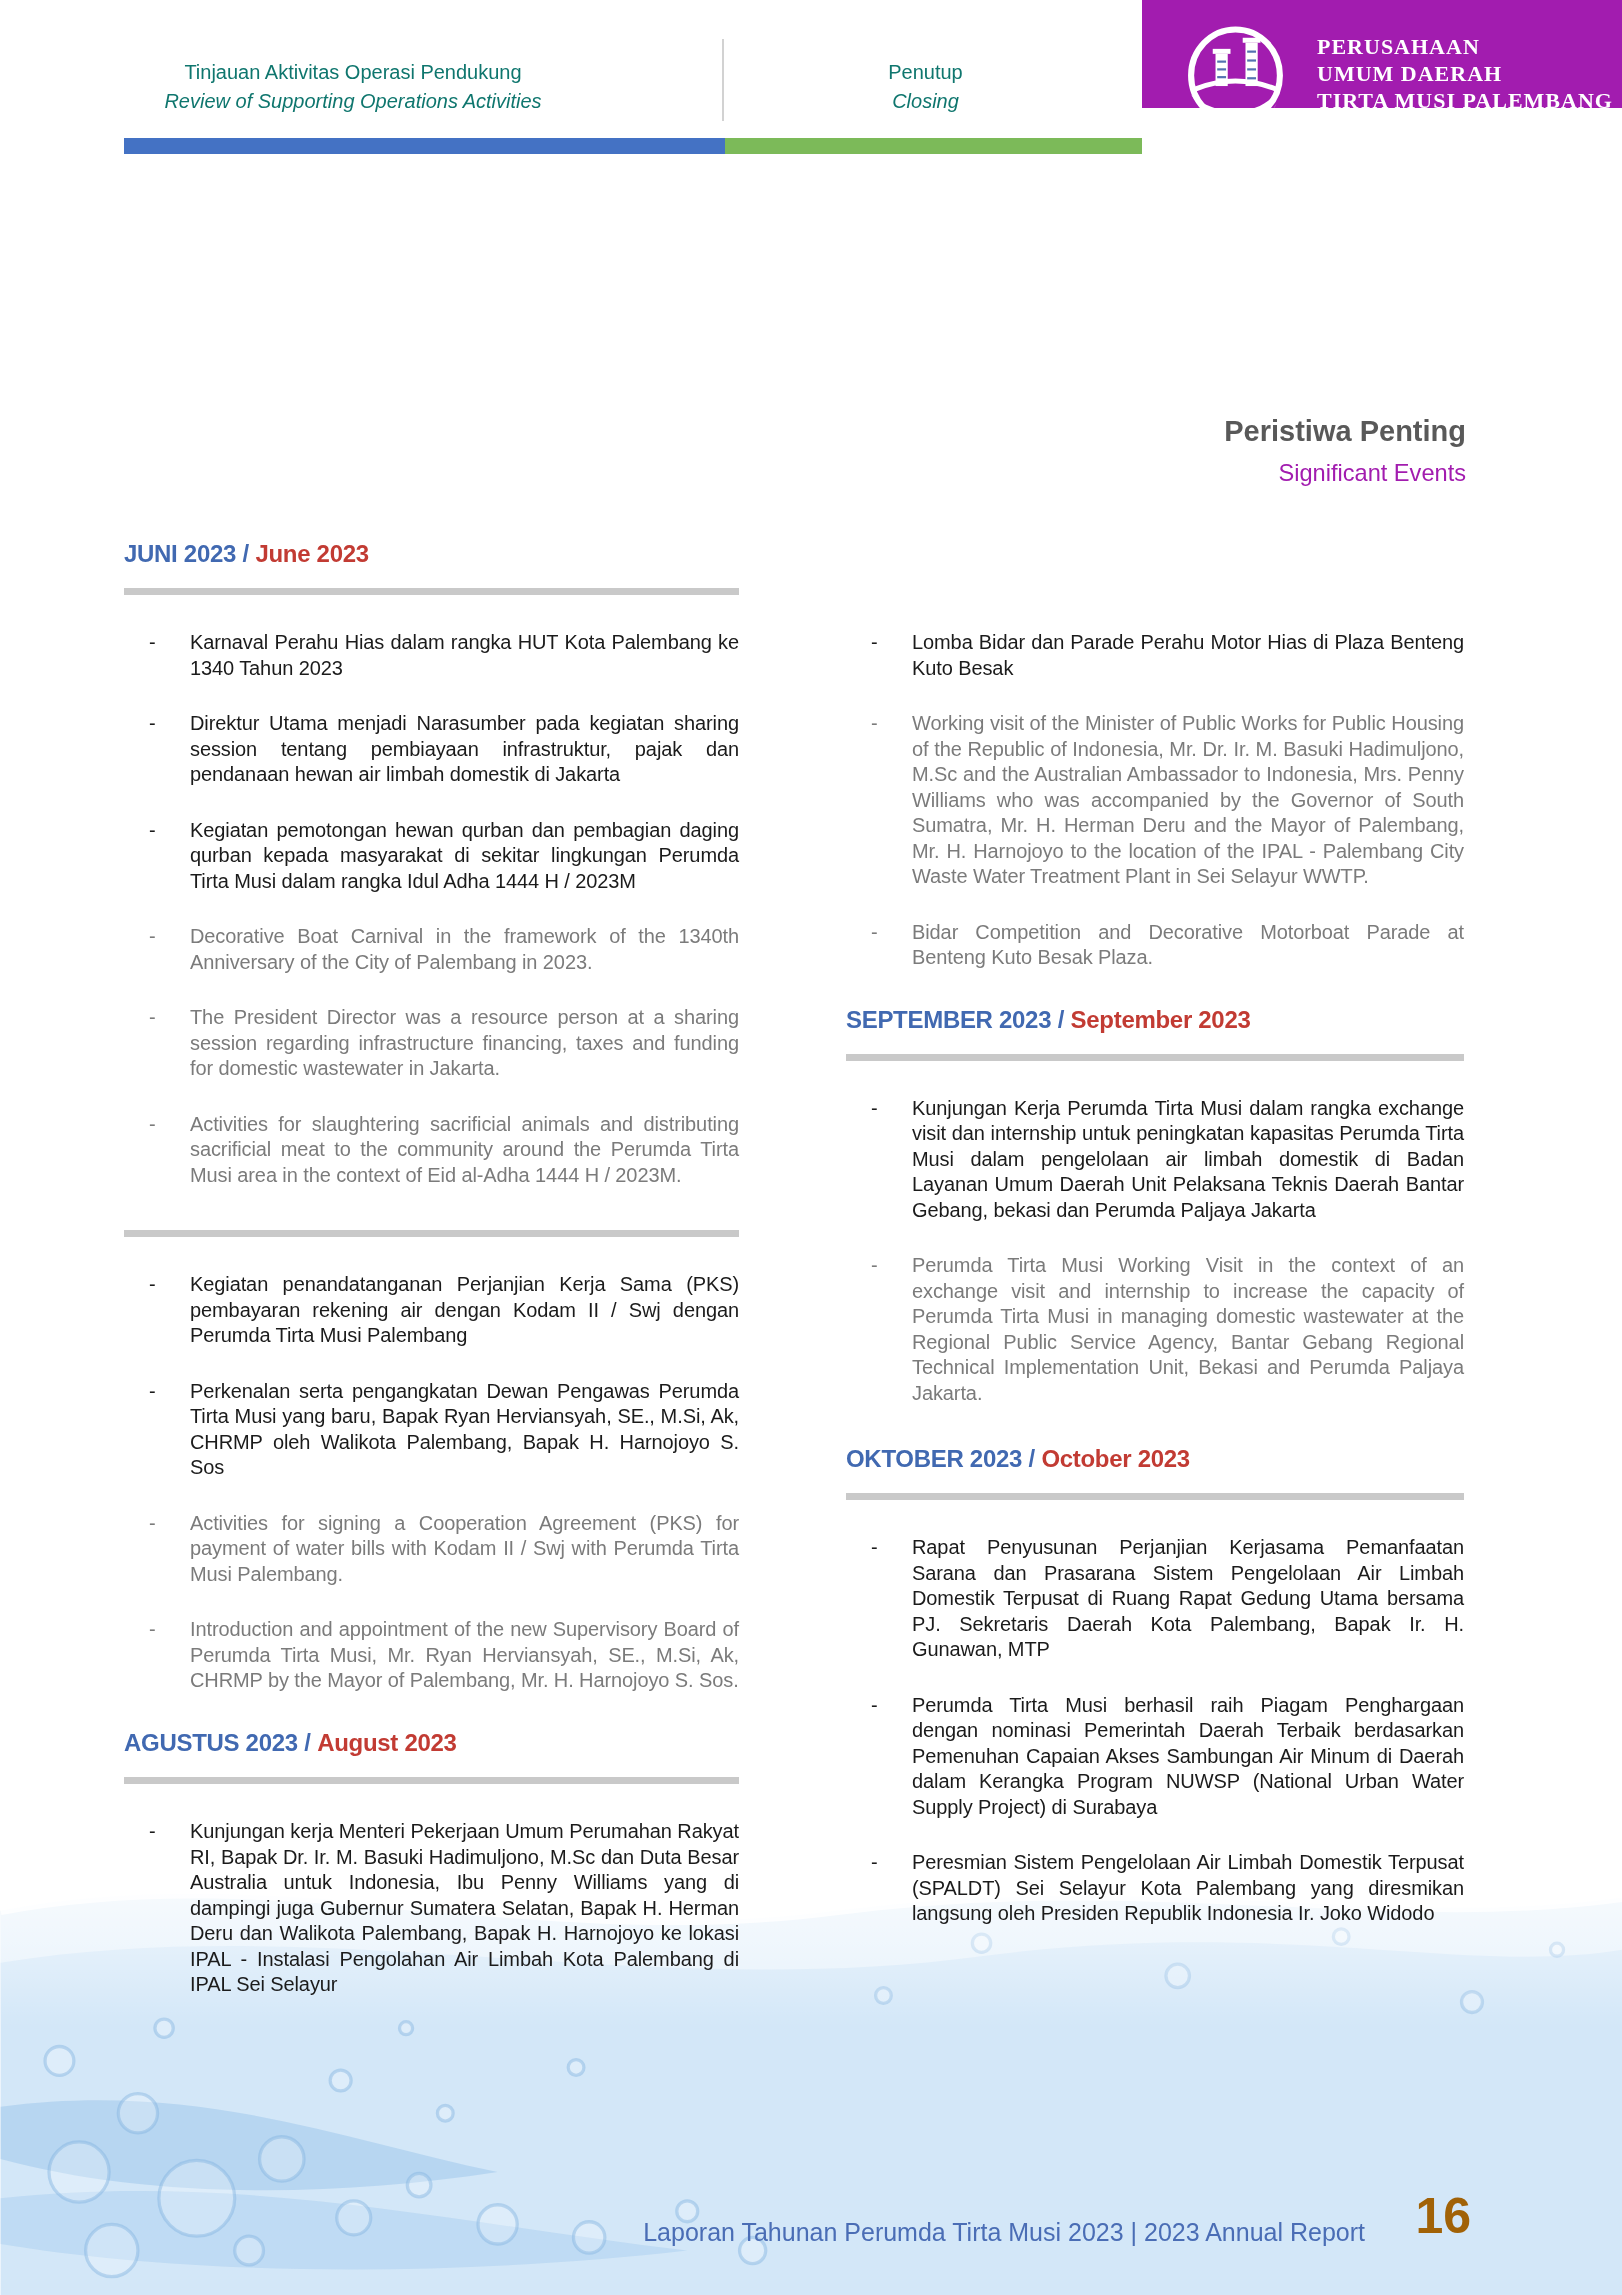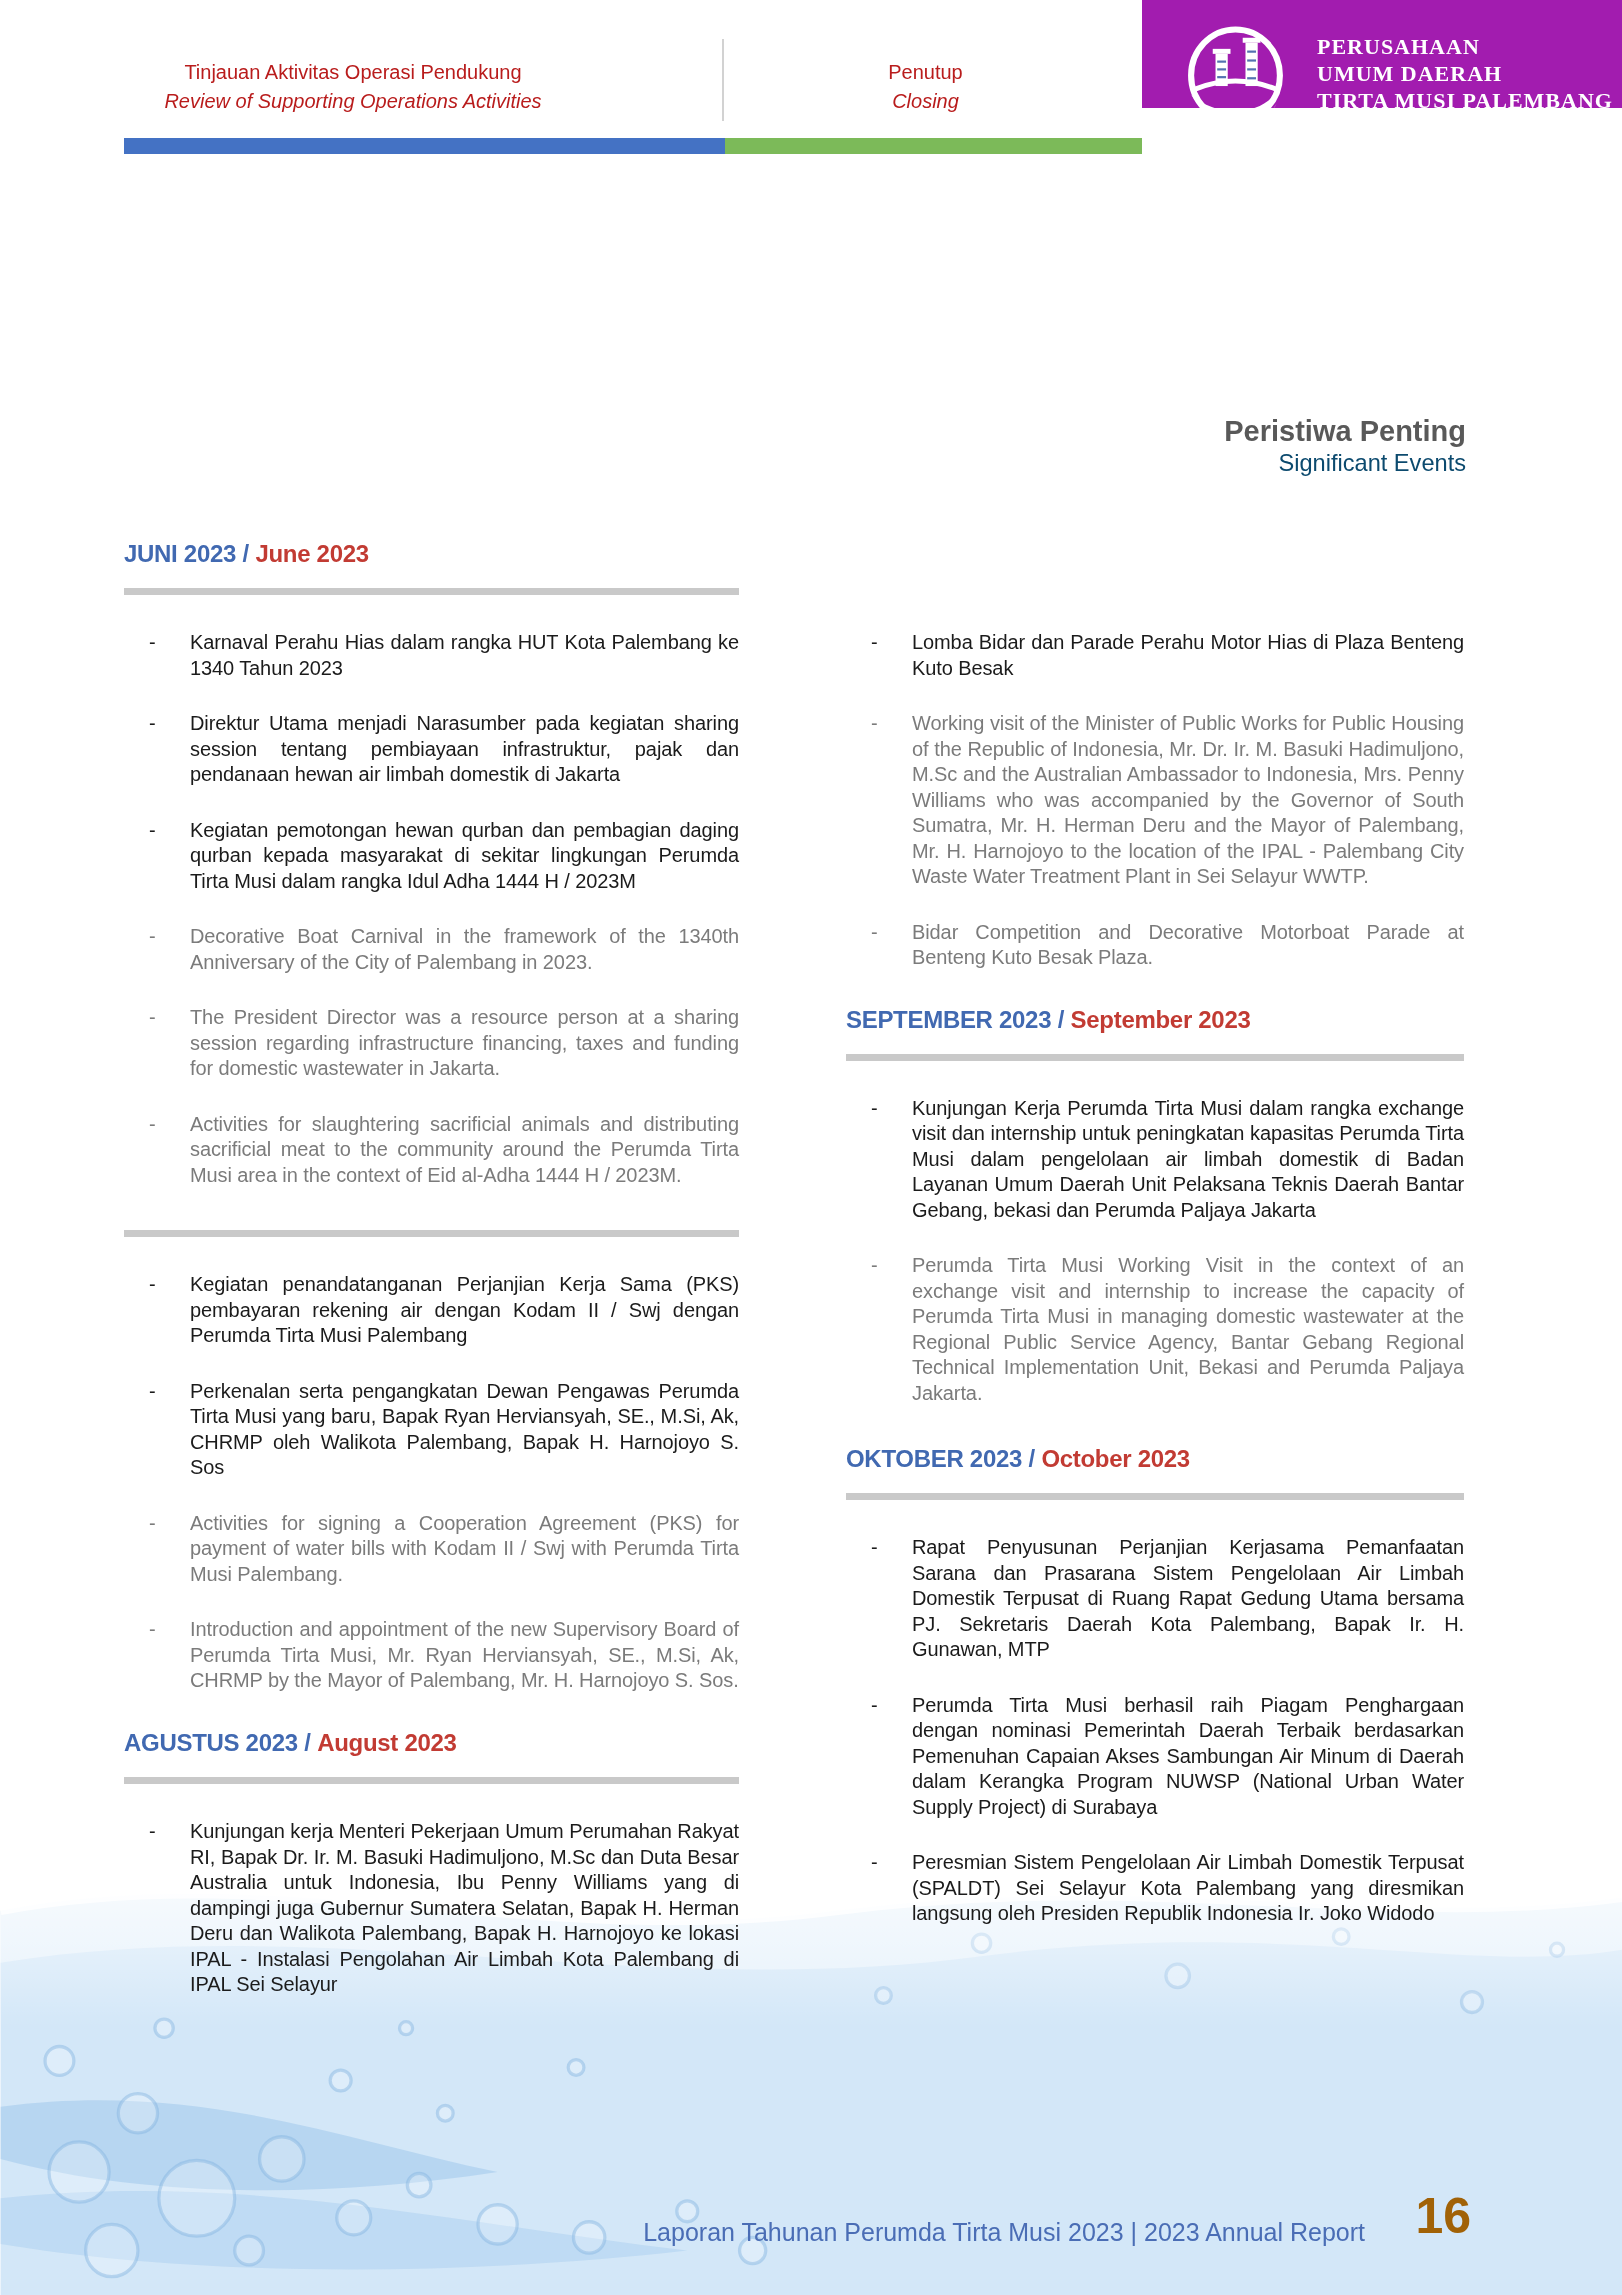--- a/index.html
+++ b/index.html
@@ -3,21 +3,21 @@
 <meta charset="utf-8">
 <style>
   html,body { margin:0; padding:0; background:#e8e8e8; }
   .page {
     position:relative; width:1623px; height:2295px; background:#ffffff;
     margin:0 auto; overflow:hidden;
     font-family:"Liberation Sans", sans-serif;
   }
 
   
-  .hdr-cap { position:absolute; top:58px; color:#b91c1c; font-size:20px; line-height:29.4px; text-align:center; }
+  .hdr-cap { position:absolute; top:58px; color:#0f766e; font-size:20px; line-height:29.4px; text-align:center; }
   .cap-left { left:124px; width:458px; }
   .cap-right { left:811px; width:229px; }
   .cap-en { font-style:italic; }
 
   .hdr-divider { position:absolute; left:722px; top:39px; width:2px; height:82px; background:#d2d2d2; }
 
   .logo-block { position:absolute; left:1142px; top:0; width:481px; height:108px; background:#a21caf; }
   .logo-svg { position:absolute; left:38px; top:18.3px; }
   .company-name {
     position:absolute; left:175px; top:33px; color:#ffffff;
@@ -25,21 +25,21 @@
     font-size:22px; line-height:27px; letter-spacing:1px; white-space:nowrap;
   }
 
   .bar { position:absolute; top:138px; height:15.7px; }
   .bar-blue  { left:124px;  width:601px; background:#4472C4; }
   .bar-green { left:725px; width:417px; background:#7CBA59; }
 
   
   .page-heading { position:absolute; right:157px; top:415px; text-align:right; }
   .ph-id { font-size:29px; font-weight:bold; color:#595959; }
-  .ph-en { font-size:23.6px; color:#0c4a6e; margin-top:2px; }
+  .ph-en { font-size:23.6px; color:#a21caf; margin-top:12px; }
 
   
   .col { position:absolute; }
   .col-left  { left:124px;  top:537px; width:615px; }
   .col-right { left:846px; top:630px; width:618px; }
 
   .month-title { margin:0; font-size:24px; font-weight:bold; line-height:34px; letter-spacing:-0.3px; white-space:nowrap; }
   .mt-id, .mt-sep { color:#4169B1; }
   .mt-sep { margin:0 6.5px; }
   .mt-en { color:#C23B33; }

